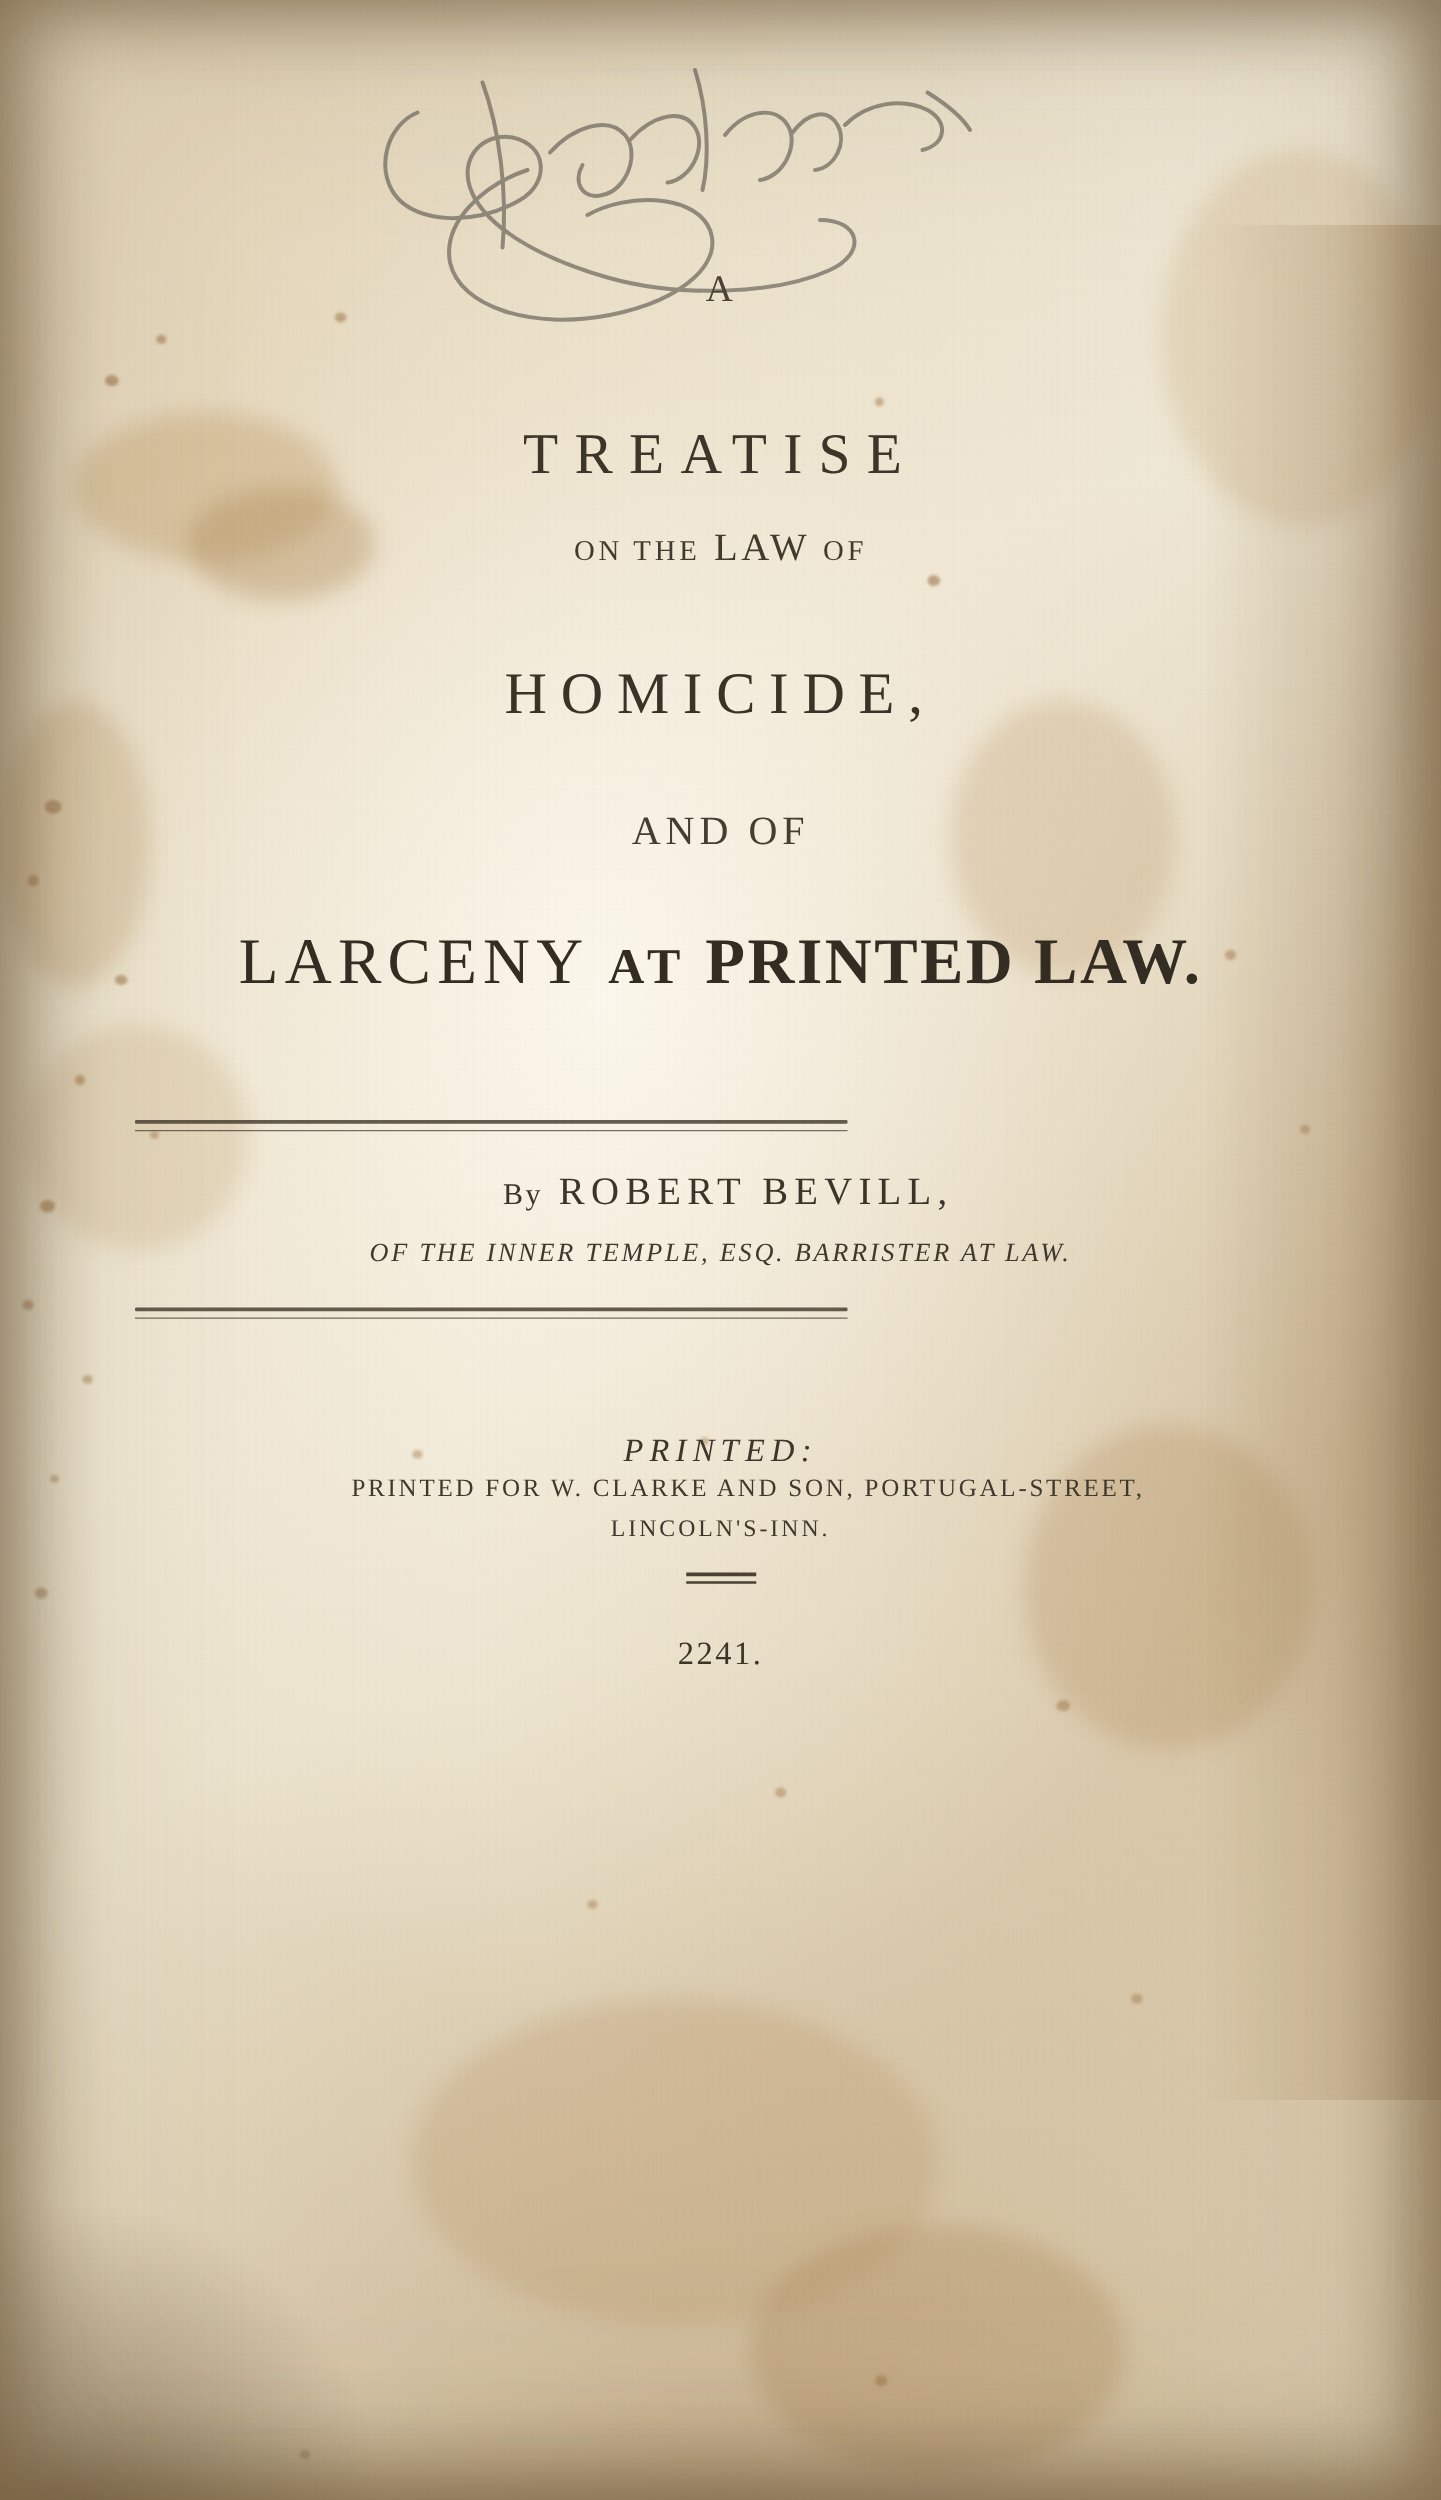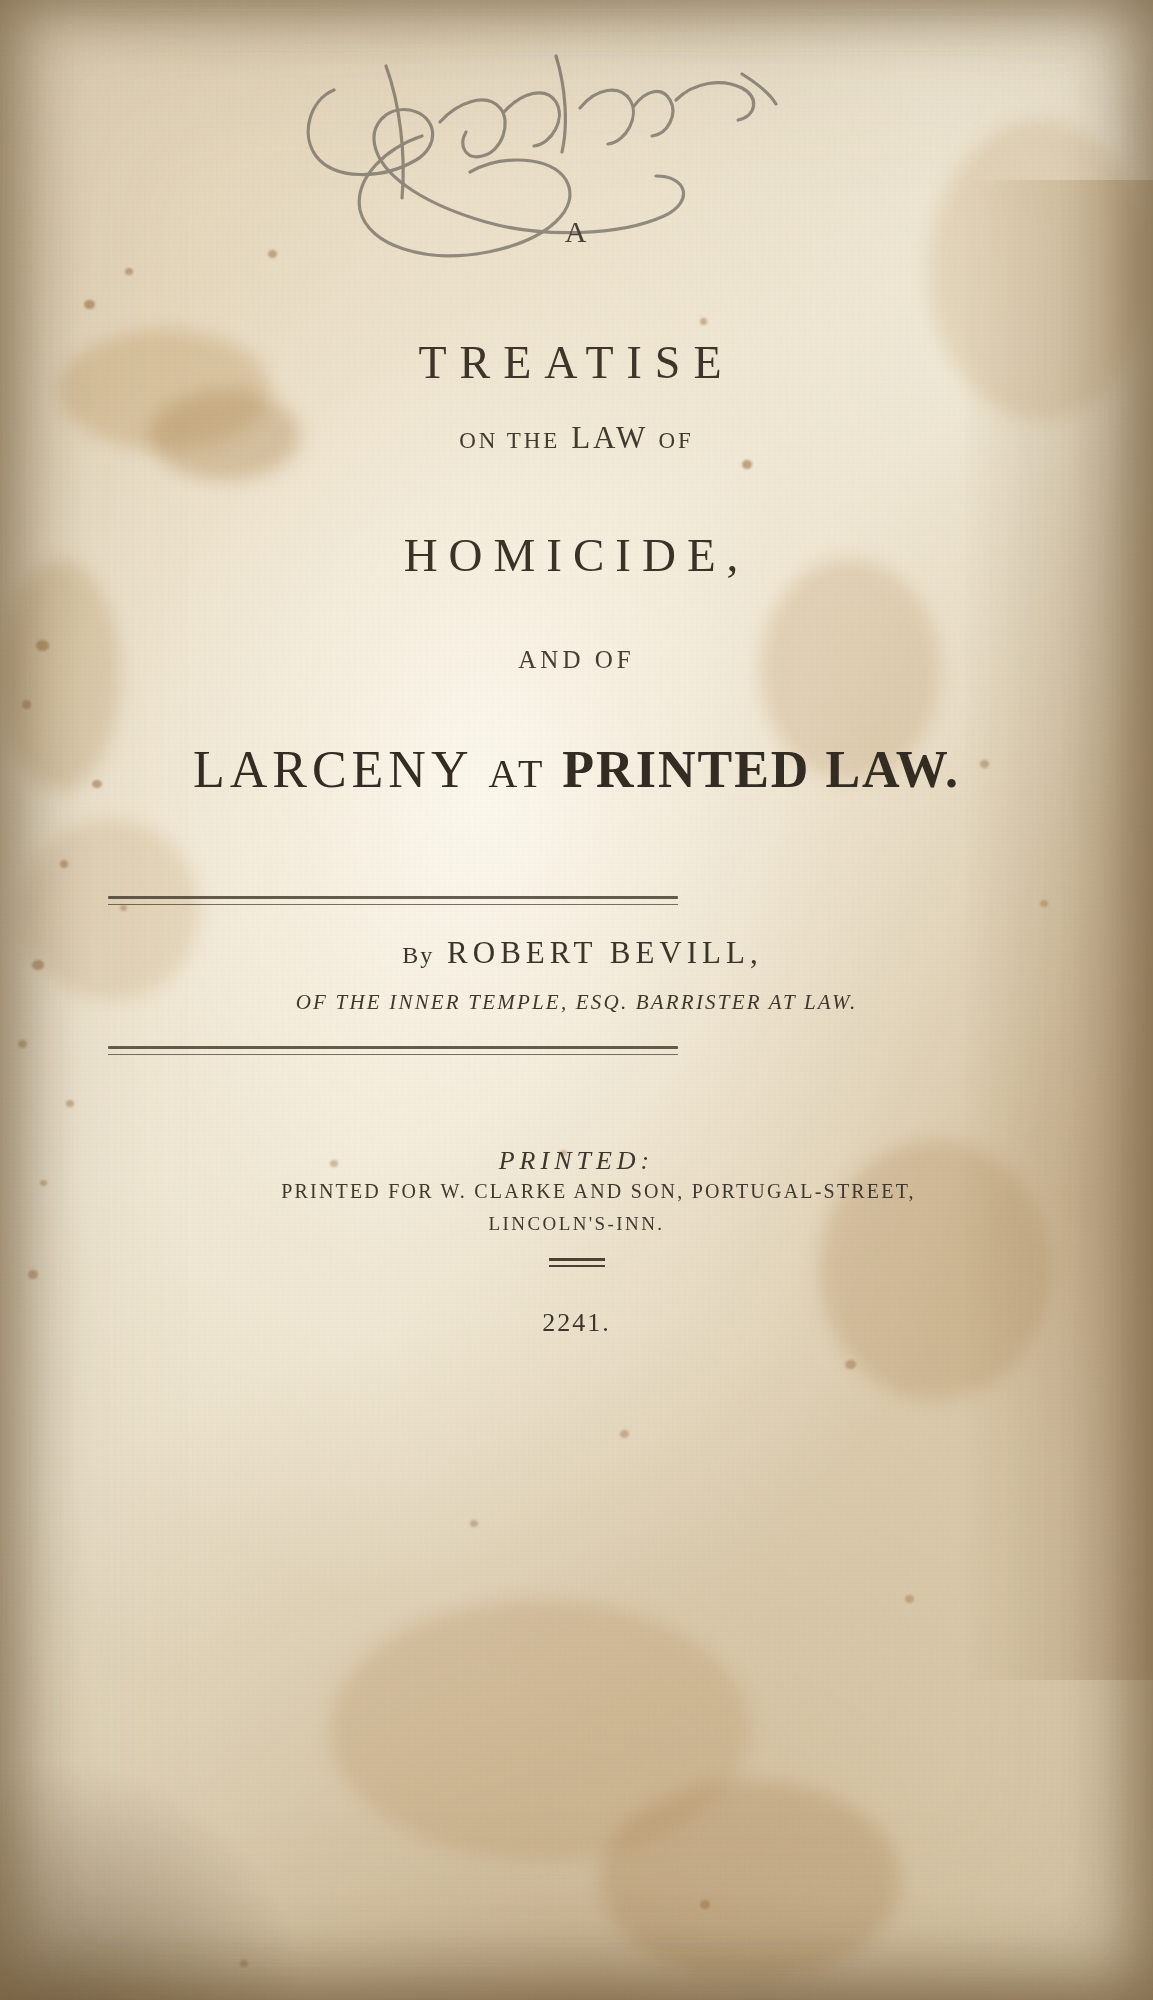--- a/index.html
+++ b/index.html
@@ -93,29 +93,29 @@
     position: absolute; top: 420px; left: 0; right: 0;
     font-size: 31px; letter-spacing: 3px; color: #413a2e;
   }
   .line-onthelaw .sm { font-size: 23px; letter-spacing: 3px; }
   .line-homicide {
     position: absolute; top: 528px; left: 0; right: 0;
     font-size: 47px; letter-spacing: 11px; color: #3a3227;
   }
   .line-andof {
     position: absolute; top: 646px; left: 0; right: 0;
-    font-size: 25px; letter-spacing: 4px; color: #453d31;
+    font-size: 32px; letter-spacing: 4px; color: #453d31;
   }
   .line-larceny {
     position: absolute; top: 740px; left: 0; right: 0;
     font-size: 52px; letter-spacing: 2px; color: #332c22;
     font-weight: 700;
   }
   .line-larceny .thin { font-weight: 400; letter-spacing: 5px; margin-top: 13px; }
-  .line-larceny .at { font-weight: 400; font-size: 40px; letter-spacing: 5px; }
+  .line-larceny .at { font-weight: 700; font-size: 40px; letter-spacing: 5px; }
 
   
   .rule-group { position: absolute; left: 108px; width: 570px; }
   .rule-group.top { top: 896px; }
   .rule-group.bottom { top: 1046px; }
   .rule-thick { height: 3px; background: #4a4133; opacity: .85; border-radius: 1px;}
   .rule-thin { height: 1px; background: #4a4133; opacity: .75; margin-top: 5px;}
 
   .line-author {
     position: absolute; top: 935px; left: 0; right: 0;

